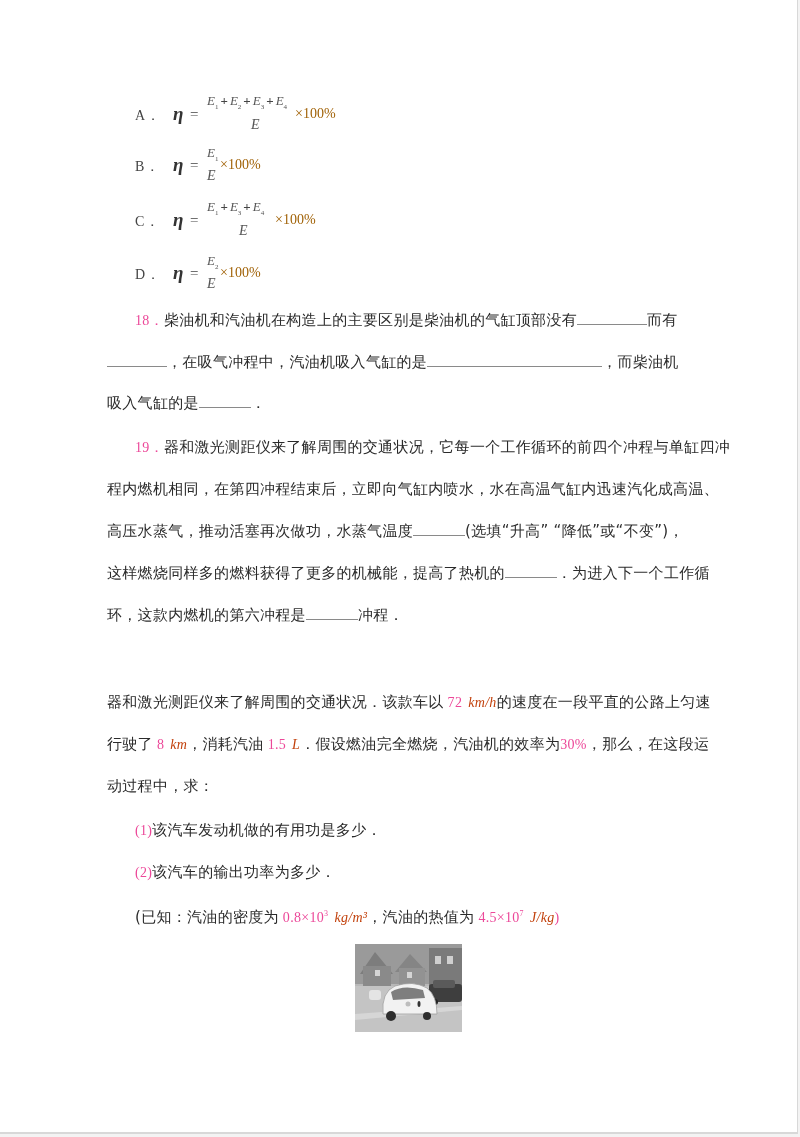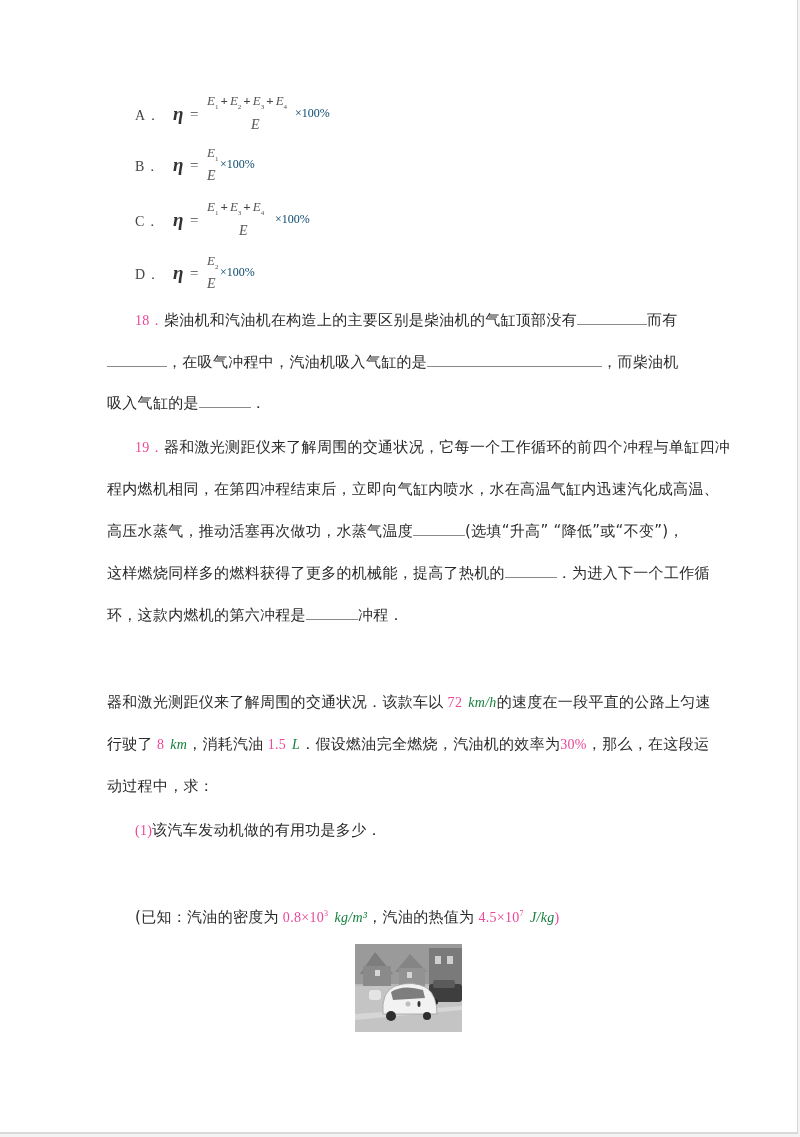--- a/index.html
+++ b/index.html
@@ -14,35 +14,35 @@
     background: #ffffff;
     border-right: 1px solid #d8d8d8;
     border-bottom: 2px solid #d8d8d8;
   }
   .line {
     position: absolute; white-space: nowrap;
     font-size: 15px; line-height: 20px; letter-spacing: 0.3px;
     color: #2b2b2b;
   }
   .num { font-family: "Liberation Serif", serif; color: #ec4899; font-size: 14px; }
-  .ital { font-family: "Liberation Serif", serif; font-style: italic; color: #15803d; font-size: 14px; }
+  .ital { font-family: "Liberation Serif", serif; font-style: italic; color: #c2410c; font-size: 14px; }
   .blank {
     display: inline-block; border-bottom: 1px solid #8a8a8a; height: 14px;
     vertical-align: baseline;
   }
   
   .opt { position: absolute; font-family: "Liberation Serif", serif; color: #444; }
   .opt .lbl { position: absolute; left: 0; font-size: 14px; letter-spacing: 1px; }
   .opt .eta { position: absolute; font-size: 19px; font-style: italic; font-weight: bold; color: #333; }
   .opt .eq { position: absolute; font-size: 15px; }
   .opt .numer { position: absolute; font-size: 13px; font-style: italic; white-space: nowrap; color: #555; }
   .opt .numer b { font-style: normal; font-weight: bold; color: #444; margin: 0 2px; }
   .opt .numer sub { font-size: 7px; font-style: normal; }
   .opt .denom { position: absolute; font-size: 14px; font-style: italic; color: #555; }
-  .opt .mul { position: absolute; font-size: 12px; white-space: nowrap; color: #0c4a6e; }
+  .opt .mul { position: absolute; font-size: 14px; white-space: nowrap; color: #a16207; }
   .figure {
     position: absolute; left: 355px; top: 944px; width: 107px; height: 88px;
     overflow: hidden; background: #bdbdbd;
   }
   .watermark {
     position: absolute; left: 370px; top: 995px;
     font-family: "DejaVu Sans", sans-serif; font-weight: bold;
     font-size: 78px; letter-spacing: 2px; color: rgba(200,200,200,0.35);
     white-space: nowrap; line-height: 1;
   }
@@ -120,20 +120,23 @@
   </div>
   <div class="line" style="left:107px; top:734px;">
     <span>行驶了</span><span class="num" style="margin:0 6px 0 4px;">8</span><span class="ital">km</span><span>，消耗汽油</span><span class="num" style="margin:0 6px 0 4px;">1.5</span><span class="ital">L</span><span>．假设燃油完全燃烧，汽油机的效率为</span><span class="num">30%</span><span>，那么，在这段运</span>
   </div>
   <div class="line" style="left:107px; top:776px;">
     <span>动过程中，求：</span>
   </div>
   <div class="line" style="left:135px; top:820px;">
     <span class="num">(1)</span><span>该汽车发动机做的有用功是多少．</span>
   </div>
+  <div class="line" style="left:135px; top:862px;">
+    <span class="num">(2)</span><span>该汽车的输出功率为多少．</span>
+  </div>
   <div class="line" style="left:135px; top:904px;">
     <span>(已知：汽油的密度为</span><span class="num" style="margin-left:4px;">0.8×10</span><sup class="num" style="font-size:8px;">3</sup><span class="ital" style="margin-left:6px;">kg/m³</span><span>，汽油的热值为</span><span class="num" style="margin-left:4px;">4.5×10</span><sup class="num" style="font-size:8px;">7</sup><span class="ital" style="margin-left:6px;">J/kg</span><span class="num">)</span>
   </div>
 
   <div class="figure">
     <svg width="107" height="88" viewBox="0 0 107 88">
       <rect x="0" y="0" width="107" height="88" fill="#b8b8b8"></rect>
 
       <rect x="0" y="0" width="107" height="40" fill="#9a9a9a"></rect>
       <polygon points="5,30 20,8 38,30" fill="#7d7d7d"></polygon>

